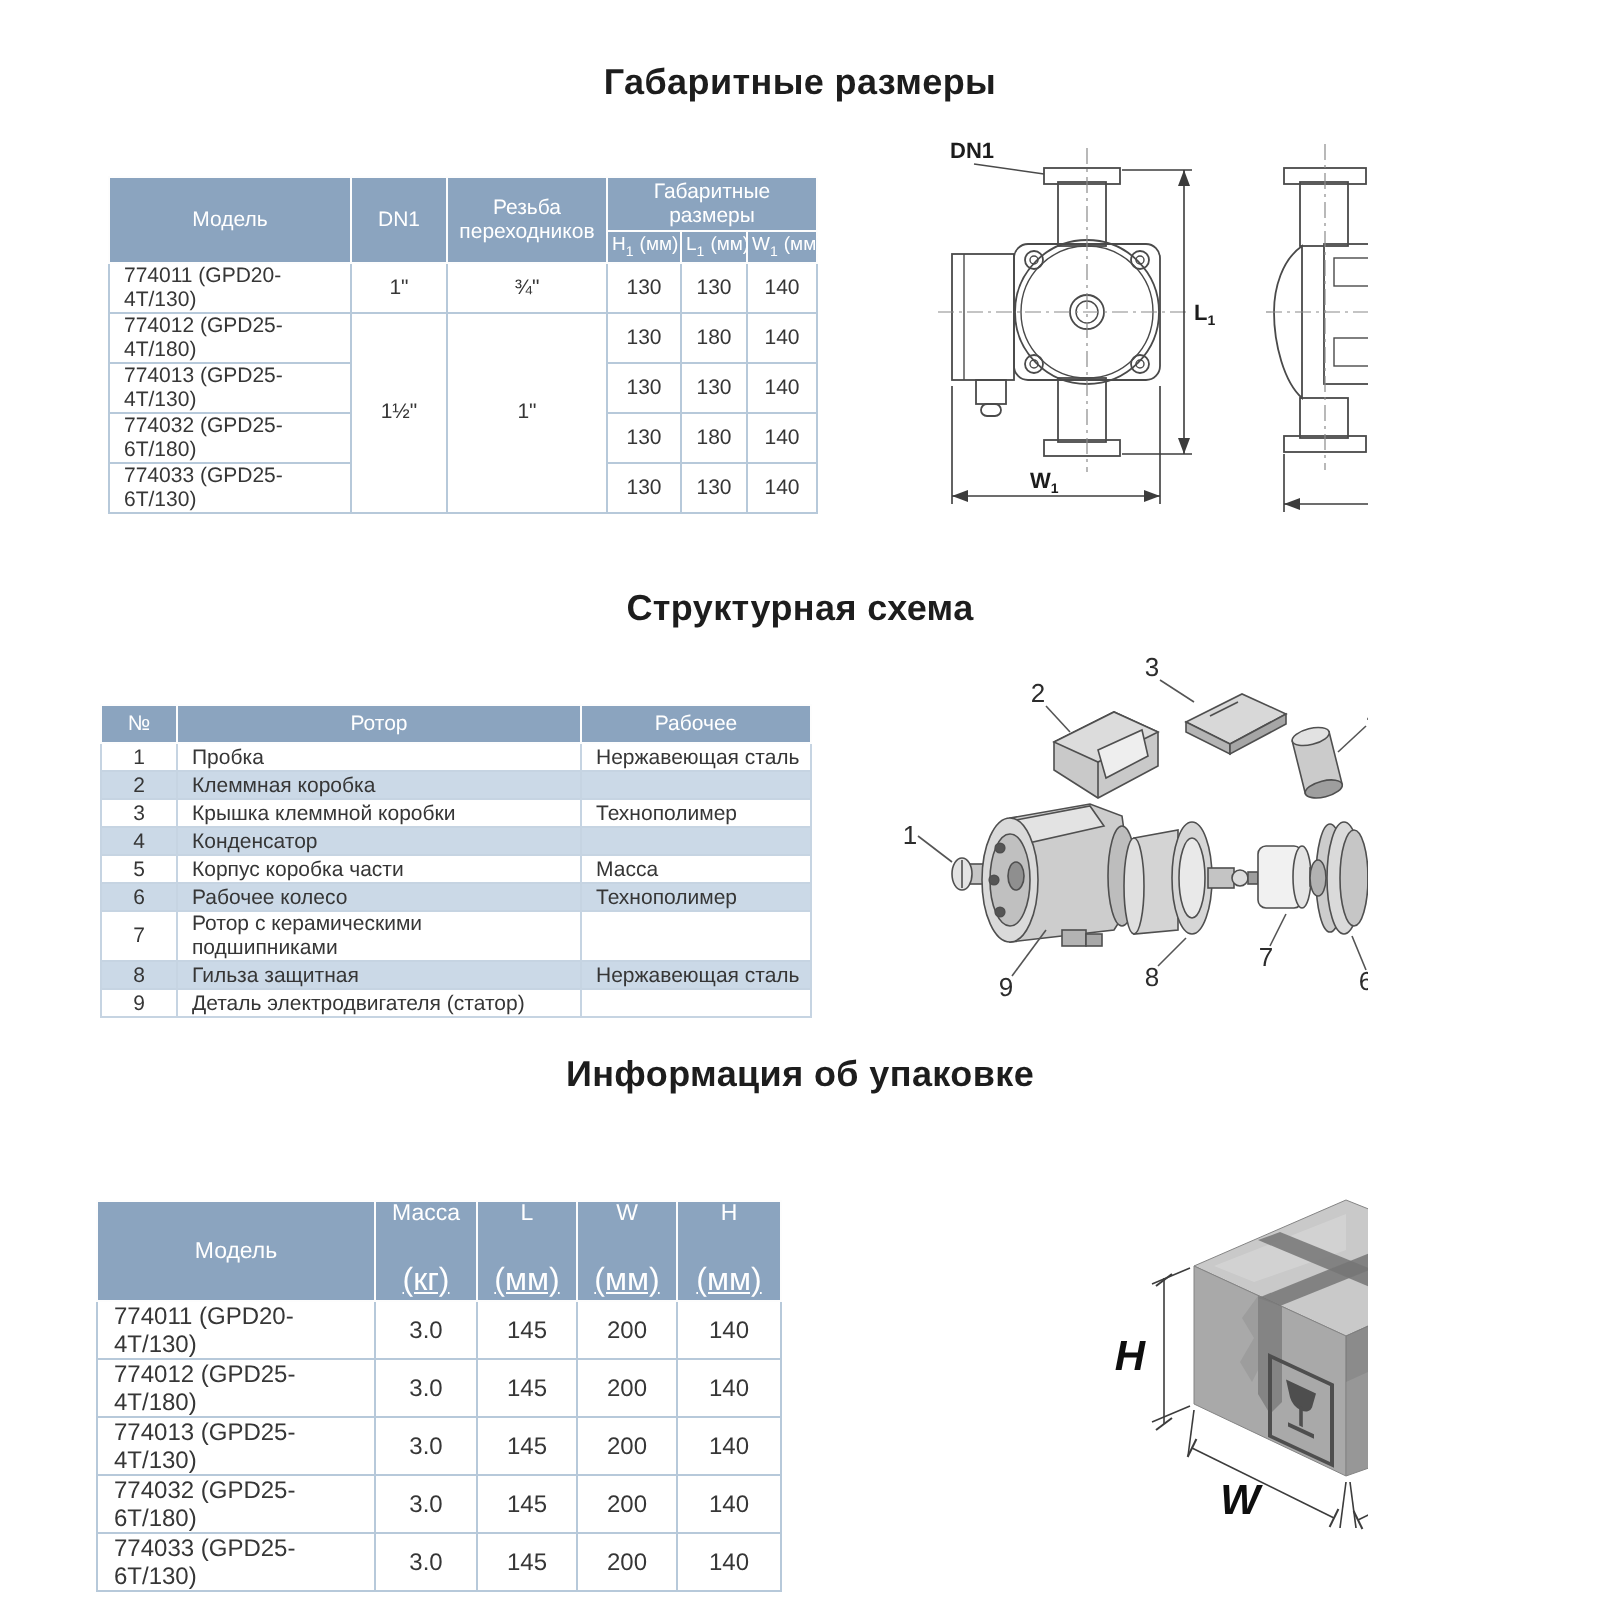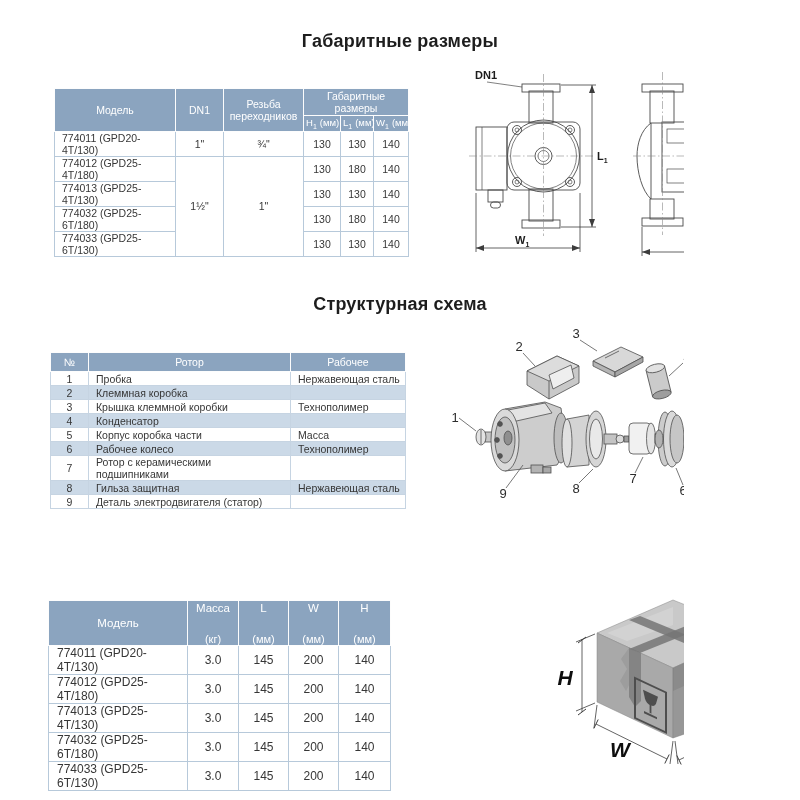--- a/index.html
+++ b/index.html
@@ -23,21 +23,21 @@
   .t1 .model{text-align:left;padding-left:7px;}
 
   .t2{left:50px;top:352px;width:355px;}
   .t2 th{font-size:10.5px;height:18px;padding:0 4px;}
   .t2 td{font-size:10.5px;height:13px;padding:0 4px;border:1px solid #c6d4e2;}
   .t2 td.left{text-align:left;padding-left:7px;}
   .t2 tbody tr:nth-child(even) td{background:#cbd9e7;}
 
   .t3{left:48px;top:600px;width:342px;}
   .t3 th{font-size:11.5px;height:44px;padding:0 2px;}
-  .t3 th .l2{font-size:11px;margin-top:19px;}
+  .t3 th .l2{font-size:16px;margin-top:19px;text-decoration:underline;}
   .t3 td{font-size:12px;height:25px;padding:0 2px;}
   .t3 .model{text-align:left;padding-left:8px;}
 
   svg{position:absolute;}
   #pump-svg{left:455px;top:52px;}
   #exploded-svg{left:445px;top:318px;}
   #box-svg{left:545px;top:585px;}
 
   .ln{stroke:#4a4a4a;stroke-width:.9;fill:none;}
   .thin{stroke:#4a4a4a;stroke-width:.7;fill:none;}
@@ -344,20 +344,21 @@
       <text class="num" x="238" y="177">6</text>
       <line class="lead" x1="190" y1="155" x2="198" y2="139"></line>
       <text class="num" x="188" y="165">7</text>
       <line class="lead" x1="134" y1="165" x2="148" y2="151"></line>
       <text class="num" x="131" y="175">8</text>
       <line class="lead" x1="61" y1="170" x2="78" y2="147"></line>
       <text class="num" x="58" y="180">9</text>
     </g>
   </svg>
 
+  <div class="title" id="title3">Информация об упаковке</div>
 
   <table class="t3">
     <colgroup>
         <col style="width:139px">
         <col style="width:51px">
         <col style="width:50px">
         <col style="width:50px">
         <col style="width:52px">
       </colgroup>
     <thead>

